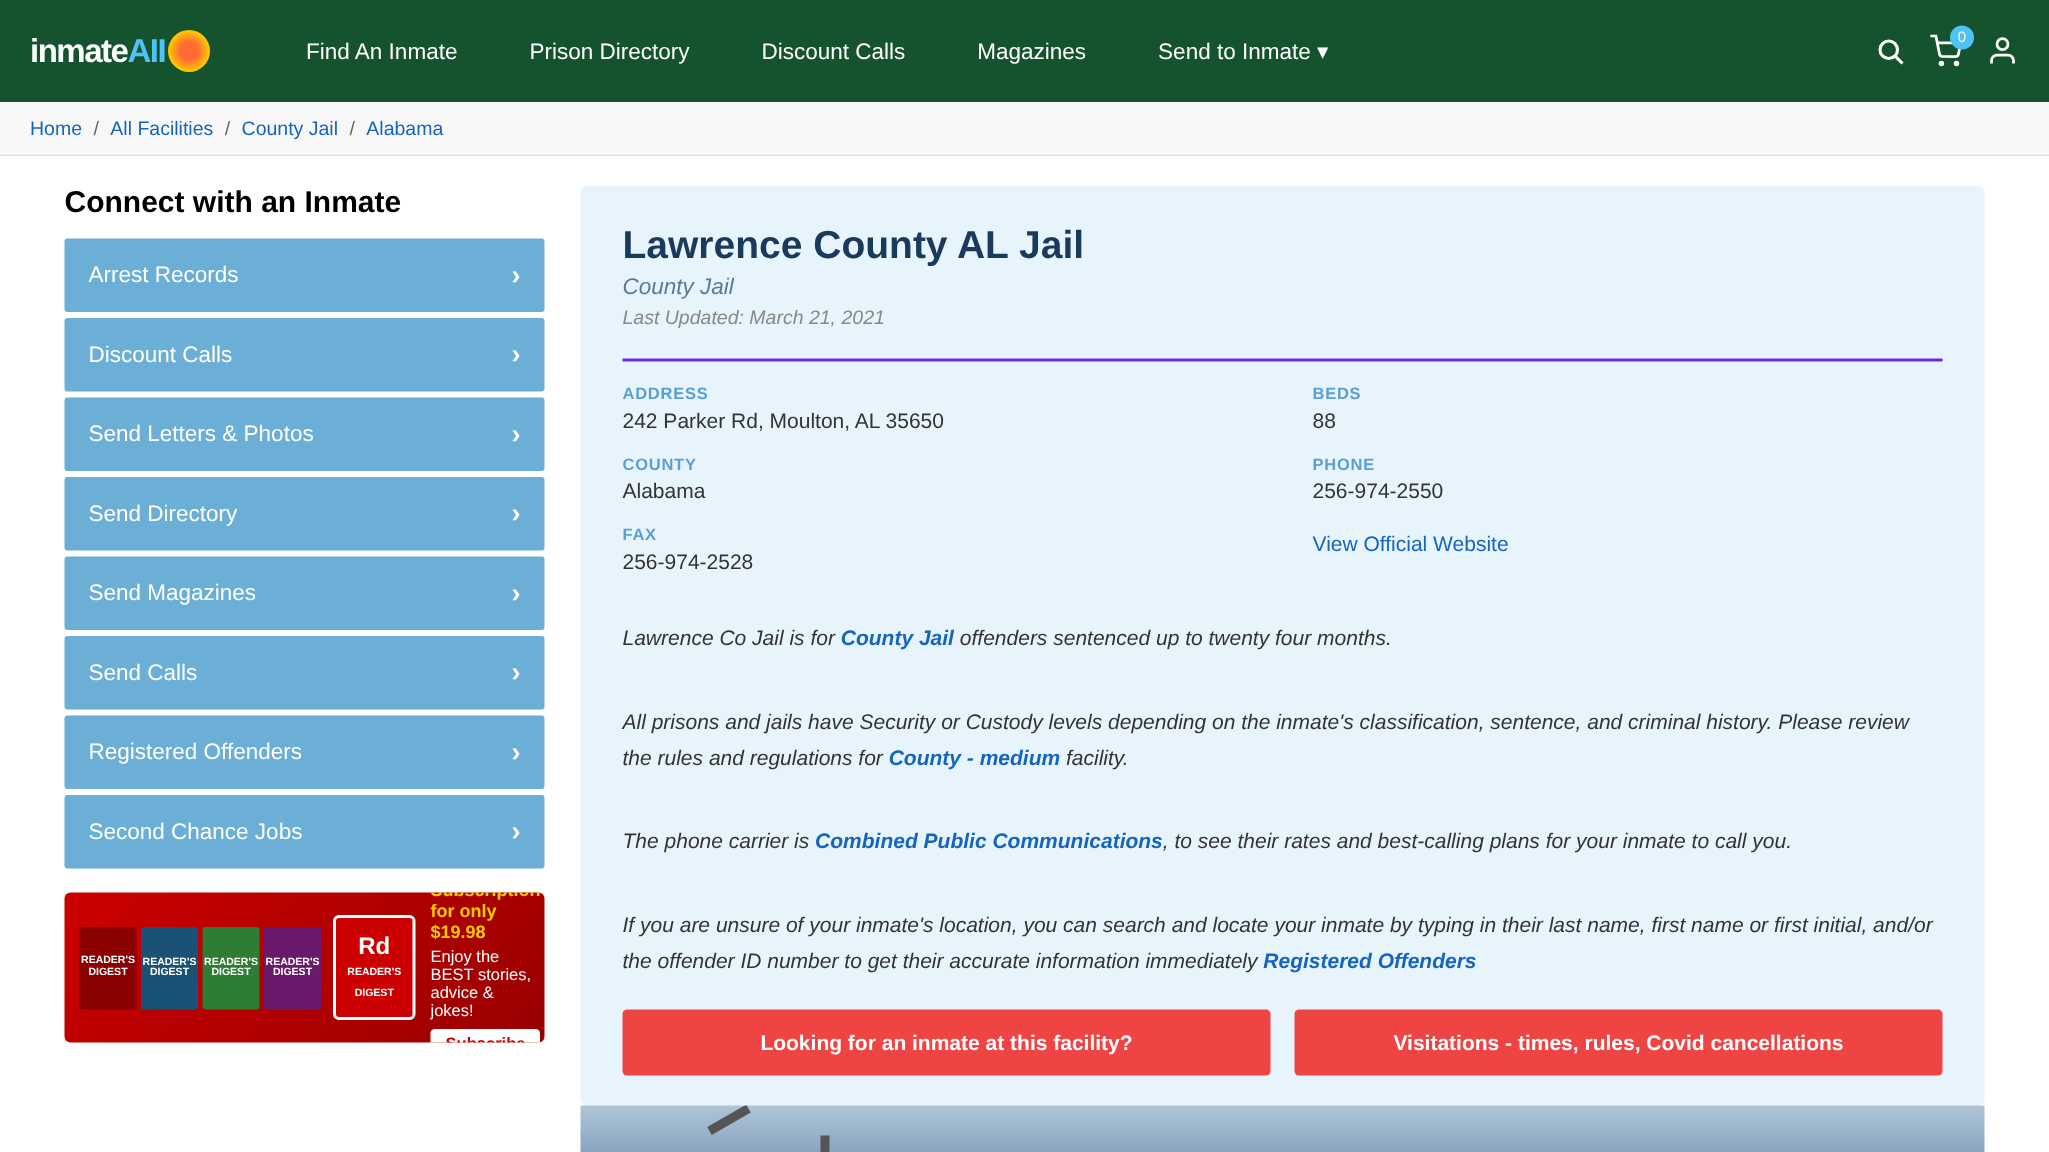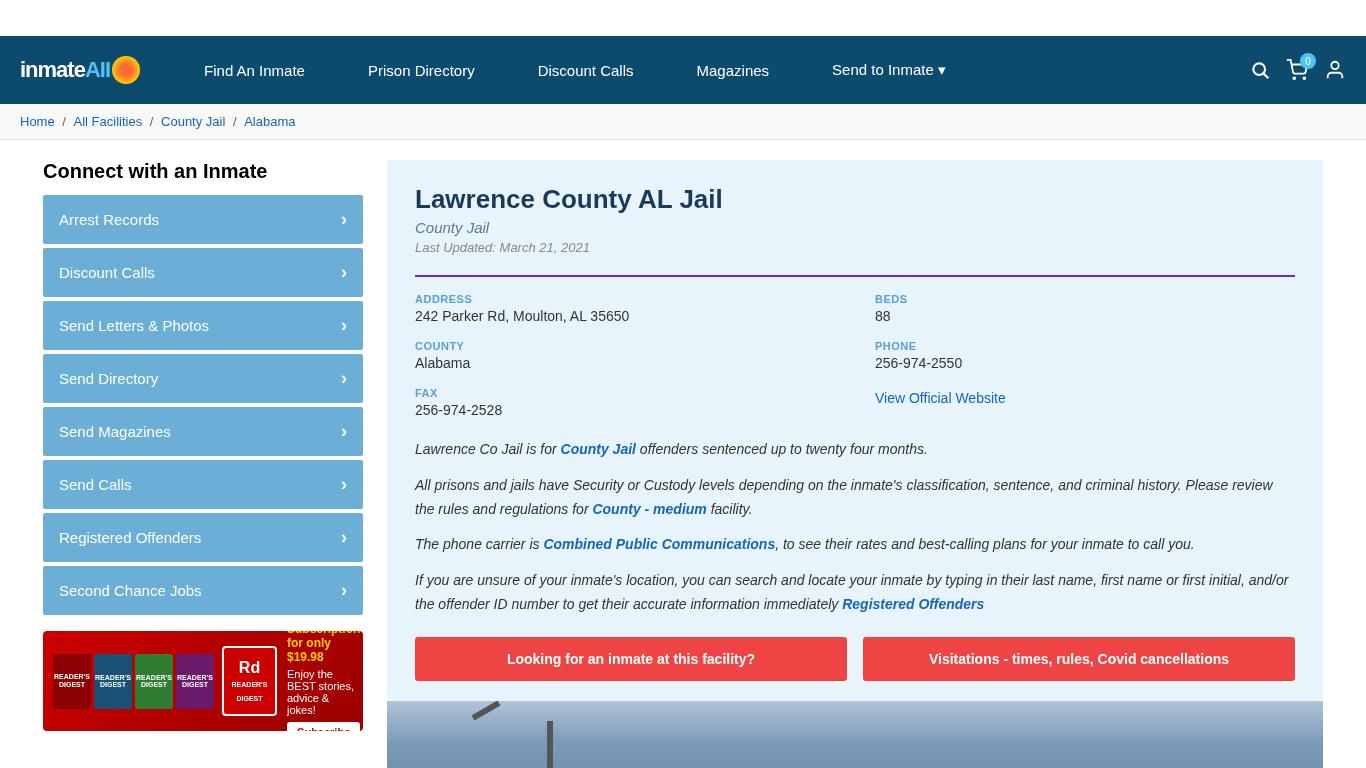--- a/index.html
+++ b/index.html
@@ -1,25 +1,24 @@
 <!DOCTYPE html>
 <html><head>
   <meta charset="utf-8">
   <style>
     * { margin: 0; padding: 0; box-sizing: border-box; }
     body { font-family: Arial, sans-serif; font-size: 14px; color: #333; background: #fff; }
 
     
     .navbar {
-      background: #0c4a6e;
+      background: #14532d;
       display: flex;
       align-items: center;
       padding: 0 20px;
       height: 68px;
-      margin-top: 36px;
     }
     .navbar-logo {
       display: flex;
       align-items: center;
       margin-right: 40px;
     }
     .logo-text {
       color: #fff;
       font-size: 22px;
       font-weight: bold;
@@ -34,21 +33,21 @@
       height: 28px;
       background: radial-gradient(circle, #ff6b35 30%, #ffcc00 70%);
       border-radius: 50%;
       margin-left: 2px;
       position: relative;
     }
     .nav-links {
       display: flex;
       align-items: center;
       flex: 1;
-      gap: 15px;
+      gap: 0;
     }
     .nav-link {
       color: #fff;
       text-decoration: none;
       font-size: 15px;
       padding: 0 24px;
       height: 68px;
       display: flex;
       align-items: center;
       cursor: pointer;
@@ -241,20 +240,21 @@
 
     .facility-description {
       font-size: 14px;
       line-height: 1.7;
       color: #333;
       margin-bottom: 16px;
     }
     .facility-description p {
       margin-bottom: 12px;
       font-style: italic;
+      margin-top: 32px;
     }
     .inline-link {
       color: #1565c0;
       text-decoration: none;
       font-weight: bold;
     }
 
     .action-buttons {
       display: flex;
       gap: 16px;

